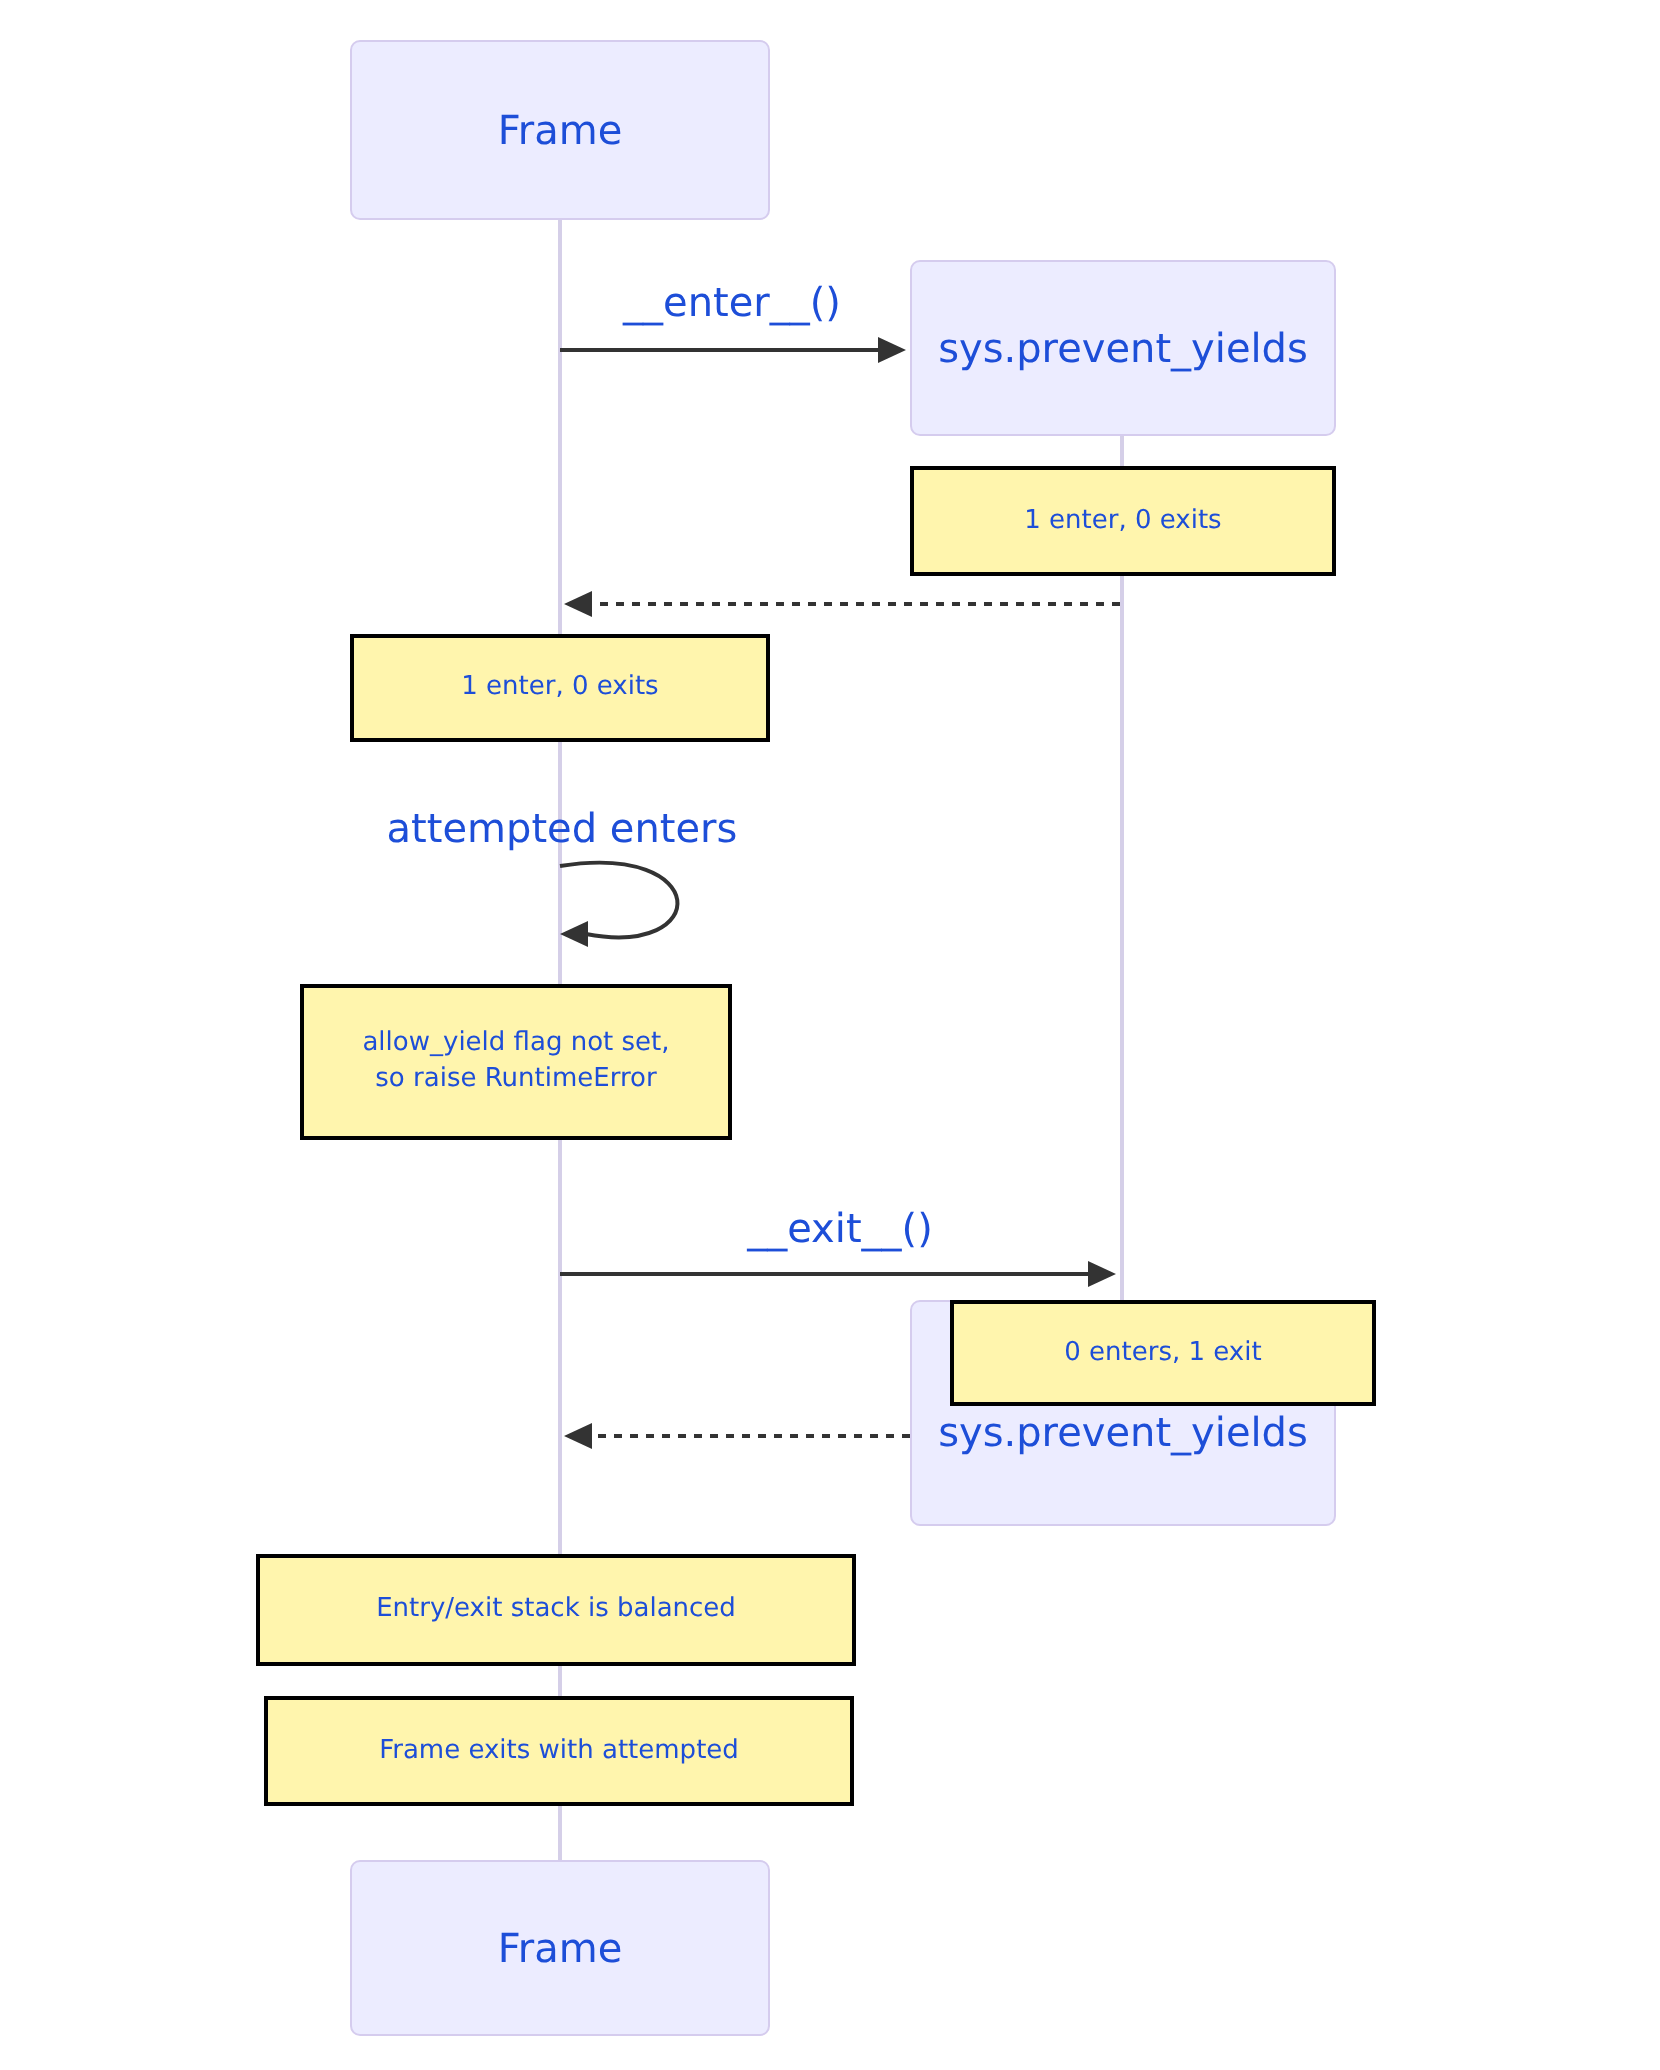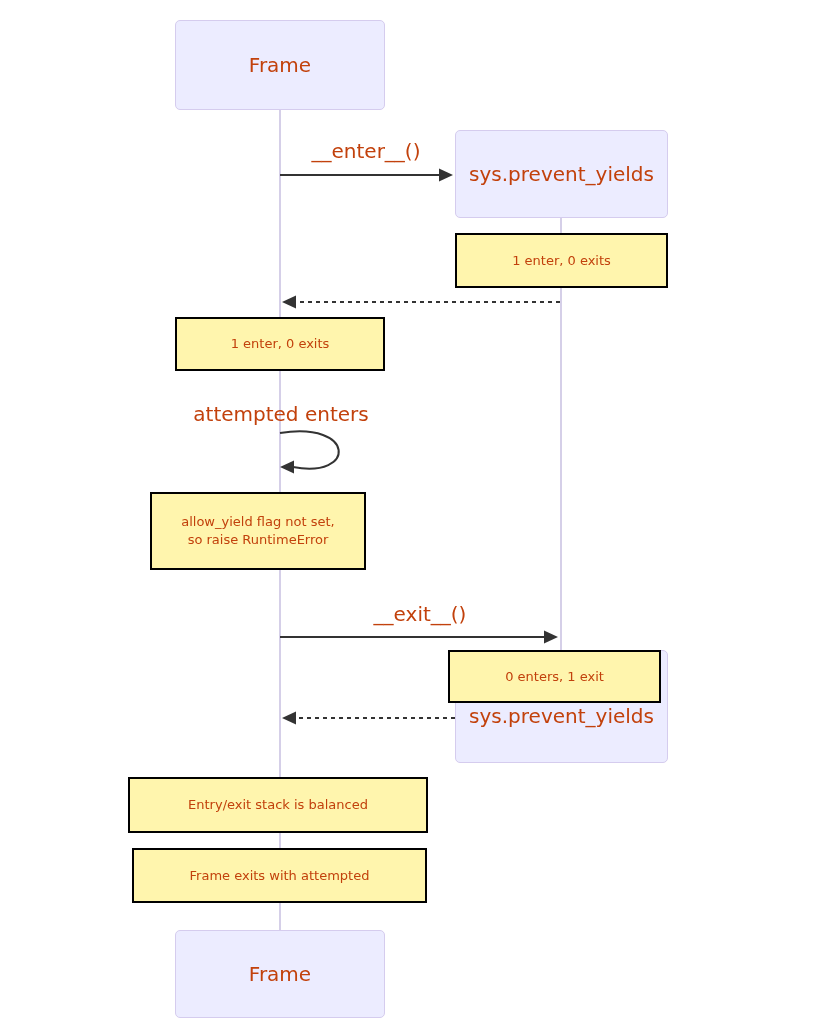--- a/index.html
+++ b/index.html
@@ -6,21 +6,21 @@
     margin: 0;
     padding: 0;
     background: #ffffff;
   }
   .canvas {
     position: relative;
     width: 830px;
     height: 1035px;
     background: #ffffff;
     font-family: "DejaVu Sans", "Liberation Sans", sans-serif;
-    color: #c2410c;
+    color: #1d4ed8;
     overflow: hidden;
   }
   .lifeline {
     position: absolute;
     width: 2px;
     background: #d5cfe8;
     z-index: 1;
   }
   .actor {
     position: absolute;
@@ -70,21 +70,21 @@
   
   #lifeline-frame    { left: 279px; top: 110px; height: 820px; }
   #lifeline-sys      { left: 560px; top: 218px; height: 432px; }
   #actor-frame-top   { left: 175px; top: 20px;  width: 210px; height: 90px; }
   #actor-sys-top     { left: 455px; top: 130px; width: 213px; height: 88px; }
   #actor-sys-bottom  { left: 455px; top: 650px; width: 213px; height: 113px; }
   #actor-frame-bottom{ left: 175px; top: 930px; width: 210px; height: 88px; }
   #note-sys-enter    { left: 455px; top: 233px; width: 213px; height: 55px; }
   #note-frame-enter  { left: 175px; top: 317px; width: 210px; height: 54px; }
   #note-frame-yield  { left: 150px; top: 492px; width: 216px; height: 78px; }
-  #note-sys-exit     { left: 448px; top: 650px; width: 213px; height: 53px; }
+  #note-sys-exit     { left: 475px; top: 650px; width: 213px; height: 53px; }
   #note-balanced     { left: 128px; top: 777px; width: 300px; height: 56px; }
   #note-exception    { left: 132px; top: 848px; width: 295px; height: 55px; }
   #label-enter       { left: 280px; top: 139px; width: 172px; }
   #label-self-loop   { left: 181px; top: 402px; width: 200px; }
   #label-exit        { left: 290px; top: 602px; width: 260px; }
   #label-sys-end     { left: 455px; top: 704px; width: 213px; }
 </style>
 </head>
 <body>
 

